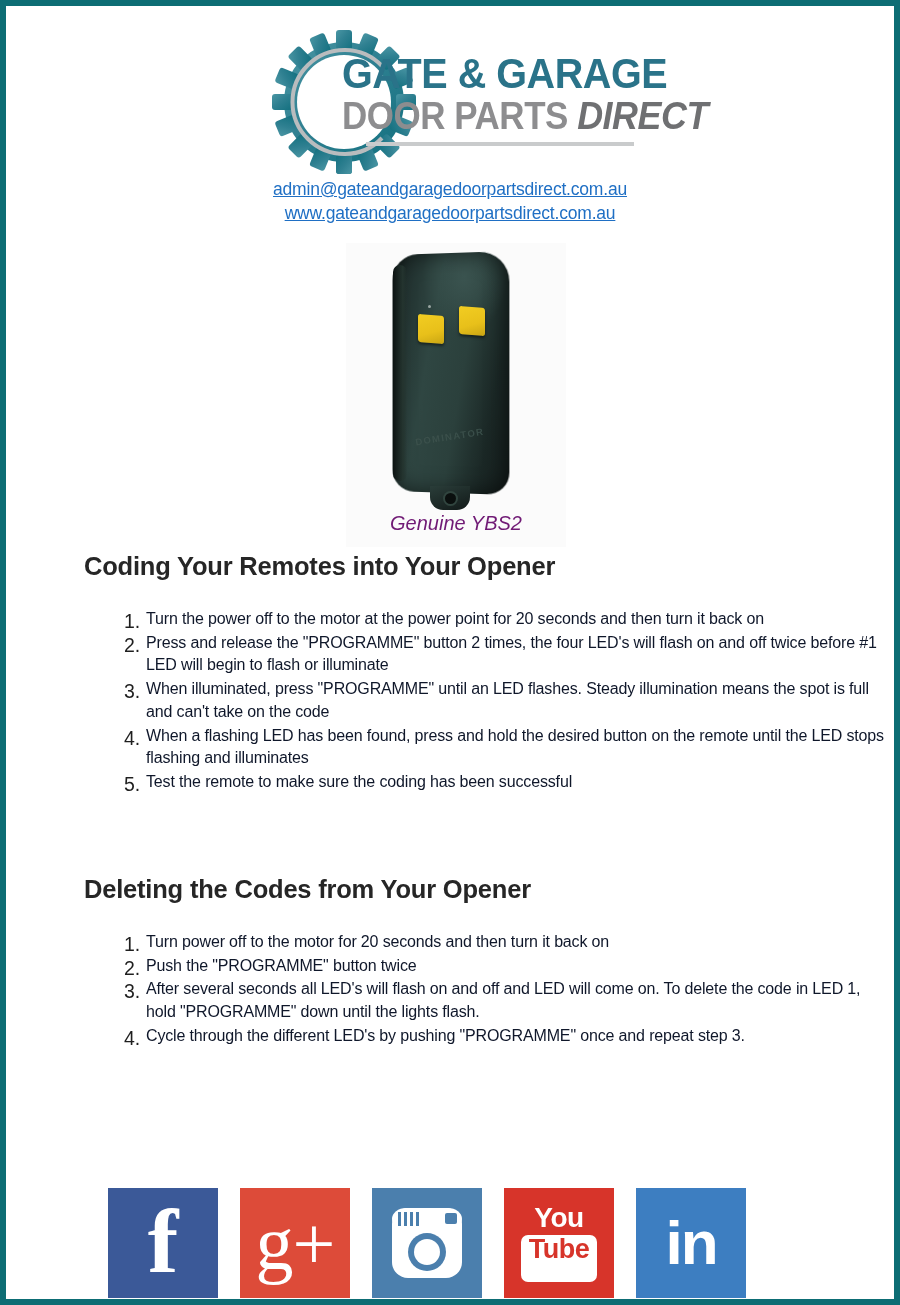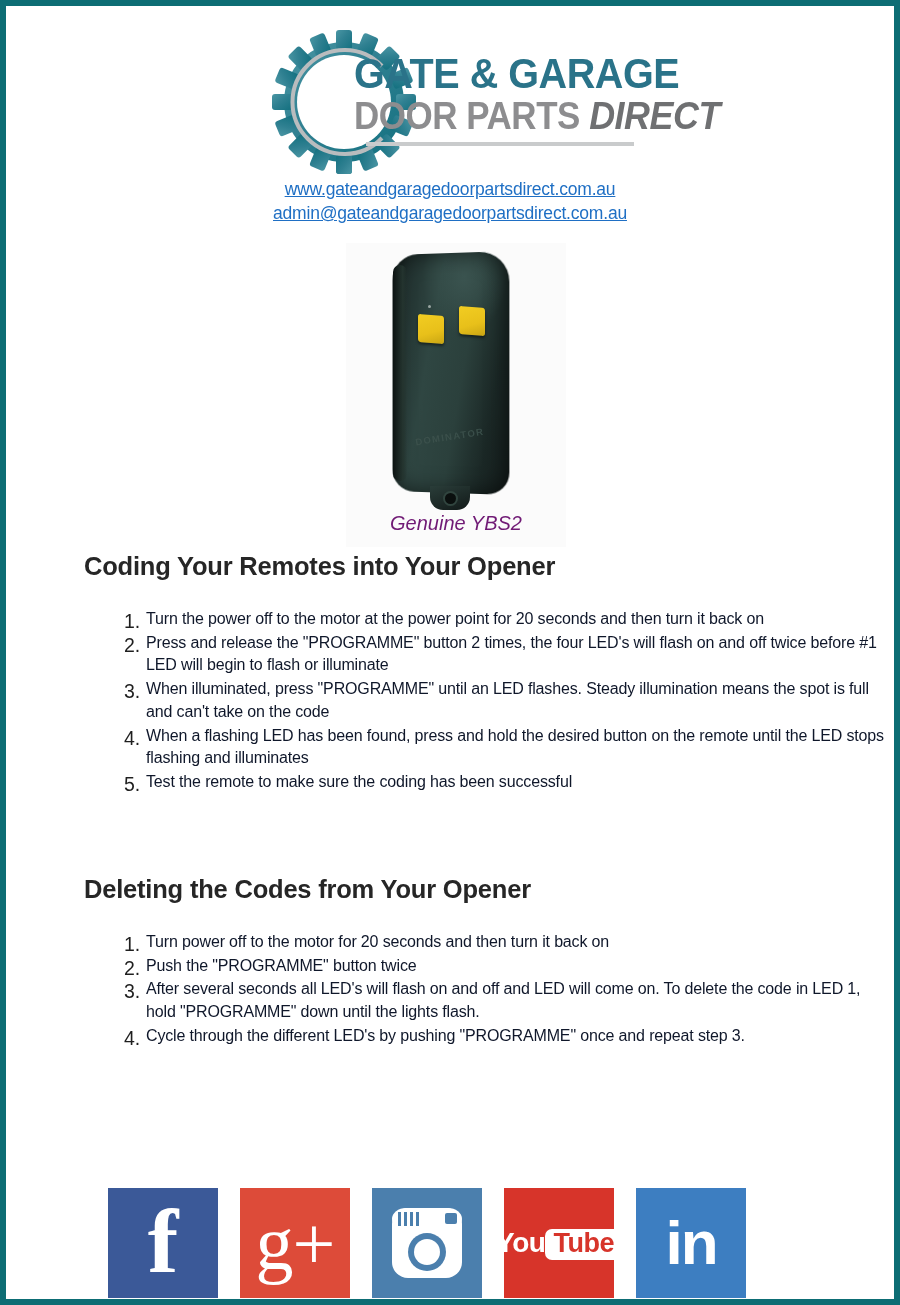--- a/index.html
+++ b/index.html
@@ -37,21 +37,21 @@
   }
   .gear {
     position: absolute;
     left: 0;
     top: 0;
     width: 148px;
     height: 148px;
   }
   .logo-text {
     position: absolute;
-    left: 84px;
+    left: 72px;
     top: 24px;
     width: 280px;
   }
   .logo-line1 {
     font-family: "Liberation Sans", sans-serif;
     font-weight: bold;
     font-size: 43px;
     letter-spacing: -0.5px;
     color: #2a7389;
     line-height: 0.98;
@@ -298,40 +298,40 @@
     padding-bottom: 4px;
   }
   .gp .glyph {
     font-family: "Liberation Serif", serif;
     font-size: 76px;
     line-height: 1;
     letter-spacing: -1px;
   }
   .yt-wrap {
     display: flex;
-    flex-direction: row;
+    flex-direction: column;
     align-items: center;
     line-height: 1;
   }
   .yt-you {
     font-family: "Liberation Sans", sans-serif;
     font-weight: bold;
     font-size: 28px;
     color: #ffffff;
     letter-spacing: -0.5px;
   }
   .yt-tube {
     margin-top: 3px;
     background: #ffffff;
     color: #d7342a;
     font-family: "Liberation Sans", sans-serif;
     font-weight: bold;
     font-size: 27px;
     border-radius: 7px;
-    padding: 1px 8px 3px 8px;
+    padding: 1px 8px 19px 8px;
     letter-spacing: -0.5px;
   }
   .li .glyph {
     font-family: "Liberation Sans", sans-serif;
     font-weight: bold;
     font-size: 62px;
     line-height: 1;
     letter-spacing: -2px;
   }
 </style>
@@ -380,22 +380,22 @@
         <div class="logo-line1">GATE &amp; GARAGE</div>
         <div class="logo-line2">
           <span class="dp">DOOR PARTS</span><span class="dp">&nbsp;</span><span class="direct">DIRECT</span>
         </div>
       </div>
       <div class="logo-underbar"></div>
     </div>
   </div>
 
   <div class="contact">
+    <a href="#">admin@gateandgaragedoorpartsdirect.com.au</a>
     <a href="#">www.gateandgaragedoorpartsdirect.com.au</a>
-    <a href="#">admin@gateandgaragedoorpartsdirect.com.au</a>
   </div>
 
   <div class="photo">
     <div class="remote">
       <div class="remote-body"></div>
       <div class="remote-edge"></div>
       <div class="led-dot"></div>
       <div class="btn-y b1"></div>
       <div class="btn-y b2"></div>
       <div class="brandtext">DOMINATOR</div>

